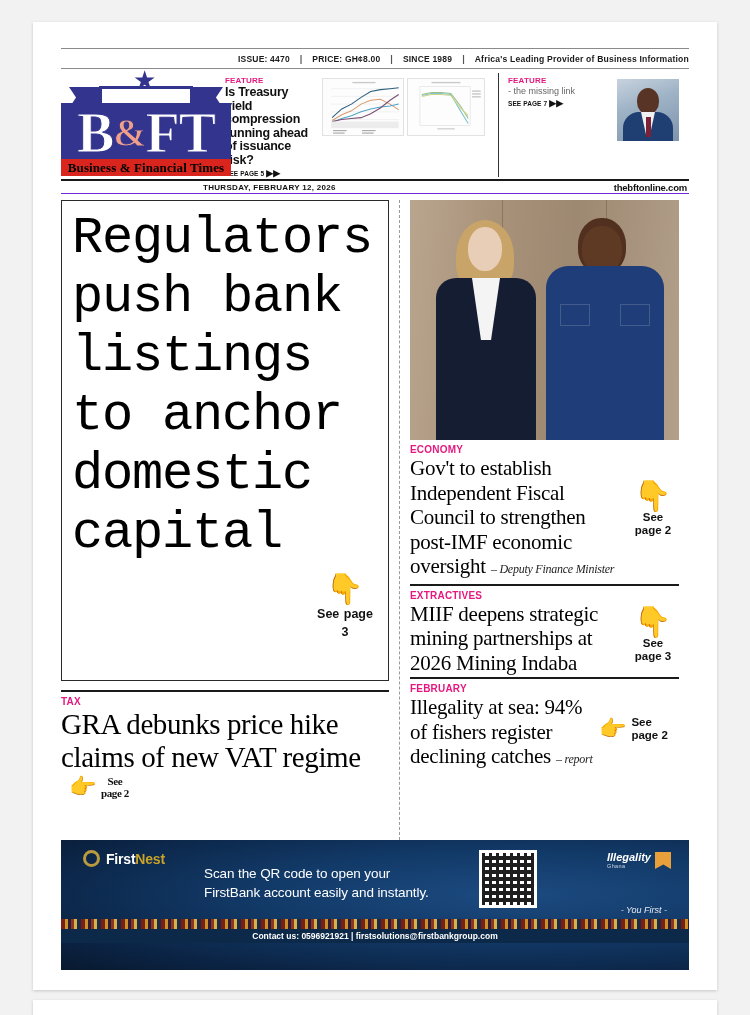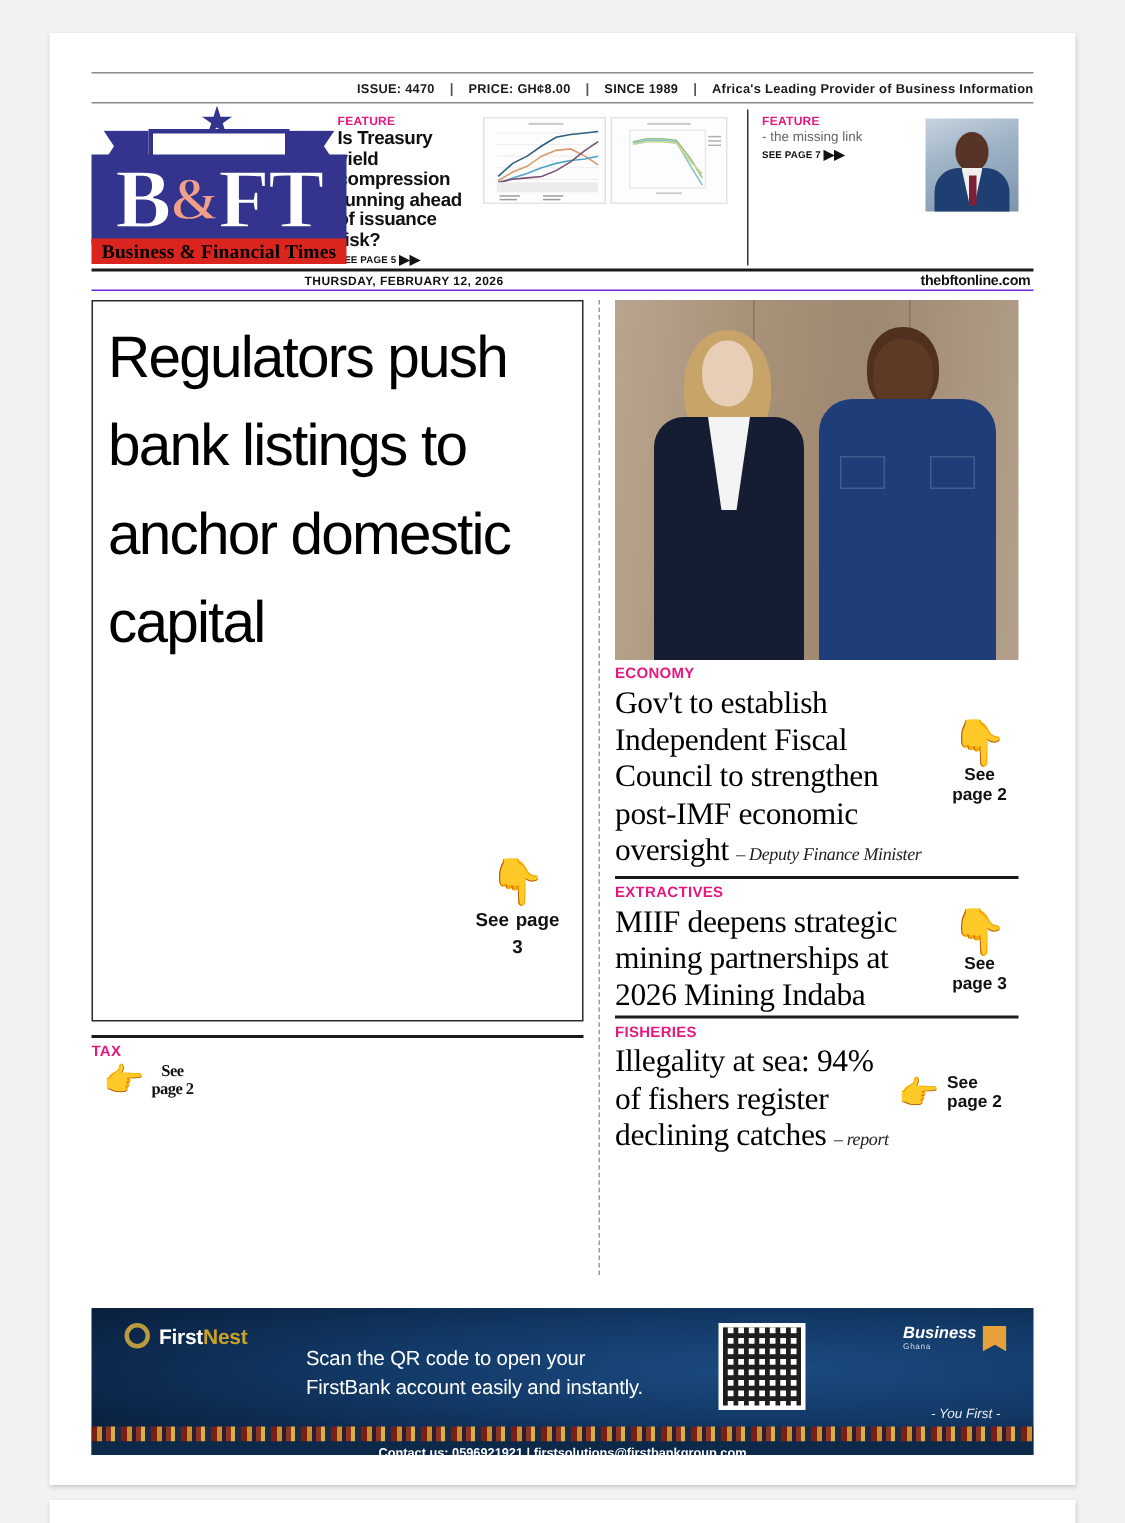--- a/index.html
+++ b/index.html
@@ -161,22 +161,22 @@
   .col-left { width: 338px; padding-right: 10px; }
   .col-divider { width: 1px; border-left: 1px dashed #9a9a9a; }
   .col-right { width: 279px; padding-left: 10px; }
 
   
   .lead-box {
     border: 1px solid #2a2a2a; padding: 8px 10px 6px 10px; height: 481px;
     position: relative;
   }
   .lead-head {
-    font-family: Liberation Sans, sans-serif;
-    font-size: 39px; line-height: 59px; font-weight: normal;
+    font-family: Liberation Mono, monospace;
+    font-size: 52px; line-height: 59px; font-weight: normal;
     color: #000; letter-spacing: -1.2px;
   }
   .lead-refer {
     position: absolute; right: 12px; bottom: 40px;
     width: 62px; text-align: center;
   }
   .see-label {
     font-size: 12.5px; font-weight: bold; line-height: 14px; color: #111;
   }
 
@@ -260,21 +260,21 @@
   .news-refer { width: 52px; text-align: center; padding-top: 26px; flex: none; }
   .news-refer.tight { padding-top: 6px; }
   .news-refer .see-label { font-size: 11.5px; line-height: 13px; }
   .news-refer-inline {
     display: flex; align-items: center; gap: 5px; width: 80px; flex: none;
     padding-top: 22px;
   }
 
   
   .ad {
-    position: absolute; left: 28px; bottom: 20px; width: 628px; height: 98px;
+    position: absolute; left: 28px; bottom: 20px; width: 628px; height: 130px;
     background: radial-gradient(ellipse at 72% 42%, #1c4a80 0%, #123a68 40%, #0b2445 78%, #08192f 100%);
     overflow: hidden;
   }
   .ad-main { position: relative; height: 79px; }
   .firstnest {
     position: absolute; left: 22px; top: 10px;
     display: flex; align-items: center; gap: 6px;
   }
   .fn-ring {
     width: 17px; height: 17px; border-radius: 50%;
@@ -445,20 +445,21 @@
           <div class="lead-refer">
             <span class="hand-down">👇</span>
             <span class="see-label">See</span>
             <span class="see-label">page 3</span>
           </div>
         </div>
 
         <div class="tax-block">
           <div class="sec-kicker">TAX</div>
           <div class="tax-head">
+            <span>GRA debunks price hike claims of new VAT regime</span>
             <span class="inline-refer">
               <span class="hand-right">👉</span>
               <span>
                 <span class="see-label" style="display:block">See</span>
                 <span class="see-label" style="display:block">page 2</span>
               </span>
             </span>
           </div>
         </div>
 
@@ -505,21 +506,21 @@
             </div>
             <div class="news-refer tight">
               <span class="hand-down">👇</span>
               <span class="see-label" style="display:block">See</span>
               <span class="see-label" style="display:block">page 3</span>
             </div>
           </div>
         </div>
 
         <div class="news-item">
-          <div class="sec-kicker">FISHERIES</div>
+          <div class="sec-kicker">FEBRUARY</div>
           <div class="news-body">
             <div class="news-head">
               <span>Illegality at sea: 94% of fishers register declining catches</span>
               <span class="news-attrib">– report</span>
             </div>
             <div class="news-refer-inline">
               <span class="hand-right">👉</span>
               <span>
                 <span class="see-label" style="display:block;font-size:11.5px;line-height:13px">See</span>
                 <span class="see-label" style="display:block;font-size:11.5px;line-height:13px">page 2</span>
@@ -546,21 +547,21 @@
         <div>Scan the QR code to open your</div>
         <div>FirstBank account easily and instantly.</div>
       </div>
 
       <div class="qr">
         <div class="qr-grid"></div>
       </div>
 
       <div class="fb-logo">
         <span>
-          <span class="fb-name" style="display:block">Business</span>
+          <span class="fb-name" style="display:block">Illegality</span>
           <span class="fb-sub" style="display:block">Ghana</span>
         </span>
         <span class="fb-mark"></span>
       </div>
 
       <div class="youfirst">- You First -</div>
     </div>
 
     <div class="kente"></div>
 

